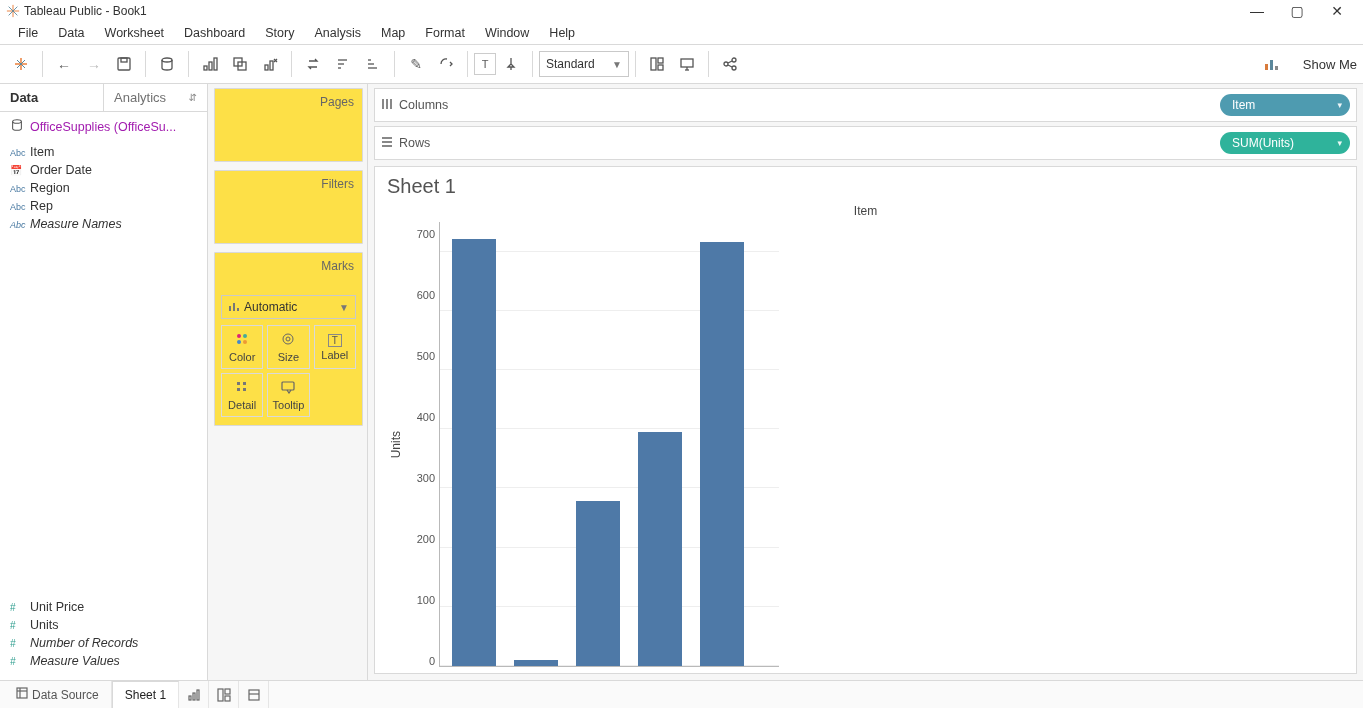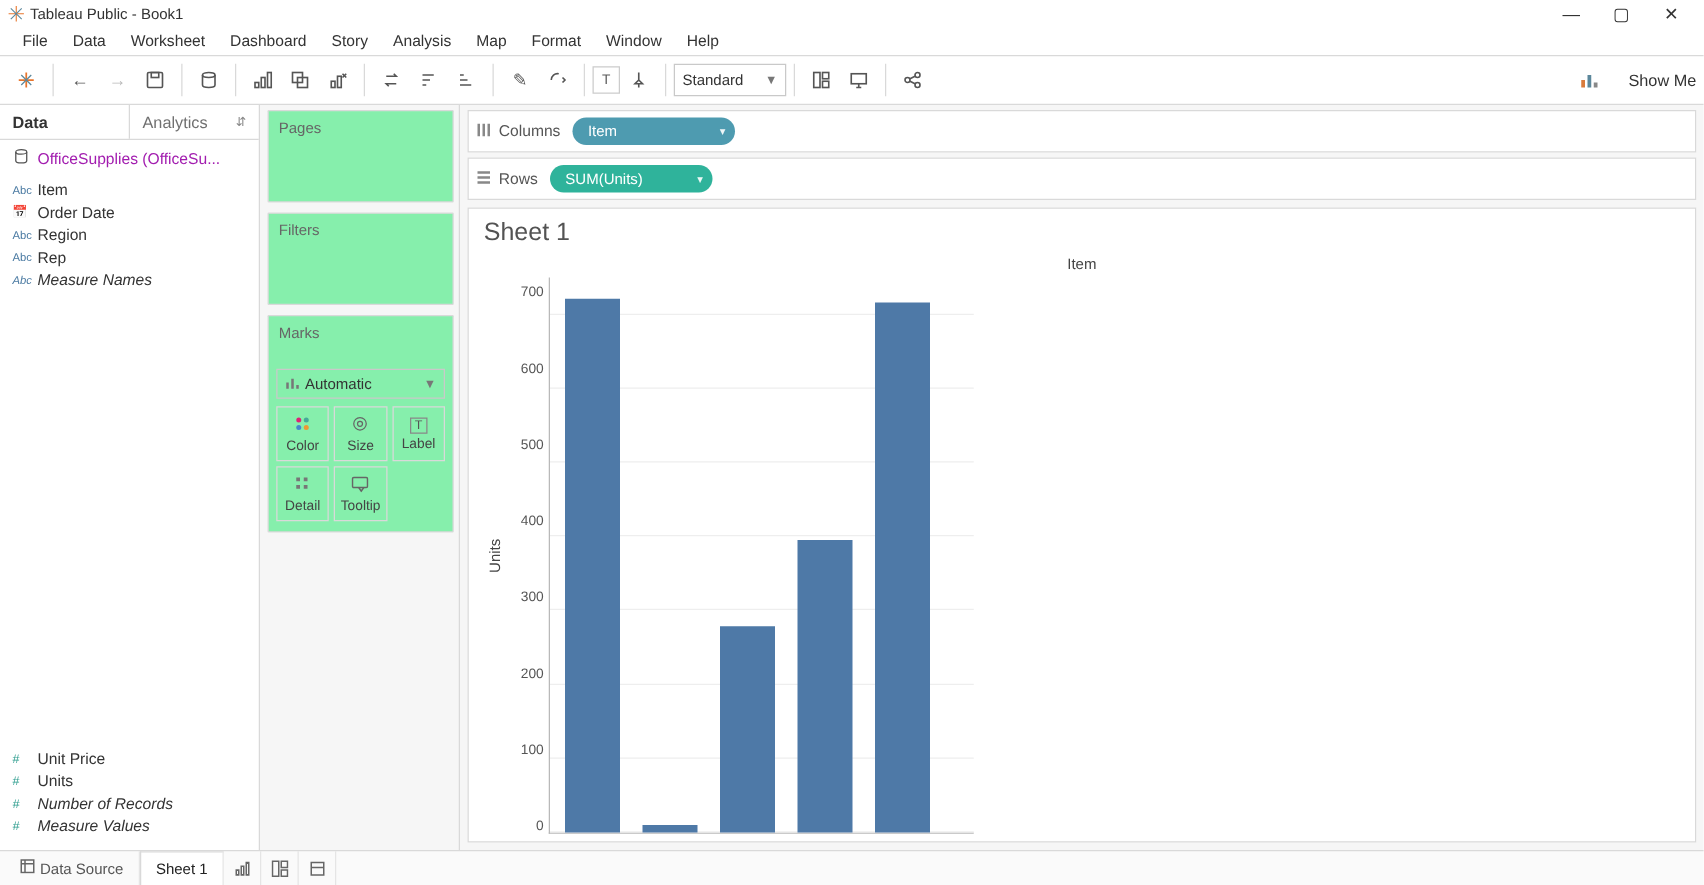--- a/index.html
+++ b/index.html
@@ -93,39 +93,39 @@
 .field .fticon.green{color:#2f9e8f;}
 .field .fticon.num::before{content:"#";}
 .field .fticon.abc::before{content:"Abc";font-size:9px;}
 .field .fticon.date::before{content:"\1F4C5";font-size:10px;}
 .field.italic{font-style:italic;}
 .measures-spacer{flex:1;}
 .midcol {
   width:160px;display:flex;flex-direction:column;gap:8px;padding:4px 4px 4px 6px;background:#f6f6f6;border-right:1px solid #d9d9d9;
 }
 .shelf {
-  border:1px solid #d9d9d9;background:#86efac;border-radius:1px;
+  border:1px solid #d9d9d9;background:#fde047;border-radius:1px;text-align:right;
 }
 .shelf-title{padding:6px 8px;color:#666;font-size:12px;}
 .shelf-body{min-height:46px;}
 .marks-body{padding:16px 6px 8px 6px;}
 .marks-dd{
   border:1px solid #c9c9c9;height:24px;display:flex;align-items:center;padding:0 6px;font-size:12px;cursor:pointer;margin-bottom:6px;
 }
 .marks-dd .dd-caret{margin-left:auto;font-size:10px;color:#777;}
 .marks-grid{display:grid;grid-template-columns:repeat(3,1fr);gap:4px;}
 .mark-cell{
   border:1px solid #d9d9d9;height:44px;display:flex;flex-direction:column;align-items:center;justify-content:center;gap:2px;font-size:11px;color:#444;cursor:pointer;
 }
 .mark-cell .mi{font-size:13px;color:#555;}
 .viz {
   flex:1;display:flex;flex-direction:column;background:#f6f6f6;
 }
 .shelfbar {
-  height:34px;border:1px solid #d9d9d9;background:#fff;margin:4px 6px 0 6px;display:flex;align-items:center;padding:0 6px;gap:10px;
+  height:34px;border:1px solid #d9d9d9;background:#fff;margin:4px 6px 0 6px;display:flex;align-items:center;padding:0 6px;gap:10px;justify-content:space-between;
 }
 .shelfbar .sb-label{color:#555;font-size:12.5px;display:flex;align-items:center;gap:6px;}
 .pill {
   height:22px;border-radius:11px;padding:0 22px 0 12px;display:flex;align-items:center;color:#fff;font-size:12px;cursor:pointer;position:relative;min-width:130px;
 }
 .pill.blue{background:#4e9bb0;}
 .pill.green{background:#2fb39b;}
 .pill::after{content:"▾";position:absolute;right:8px;font-size:9px;opacity:.9;}
 .canvas {
   flex:1;margin:6px;border:1px solid #d9d9d9;background:#fff;display:flex;flex-direction:column;padding:8px 12px 6px 12px;

